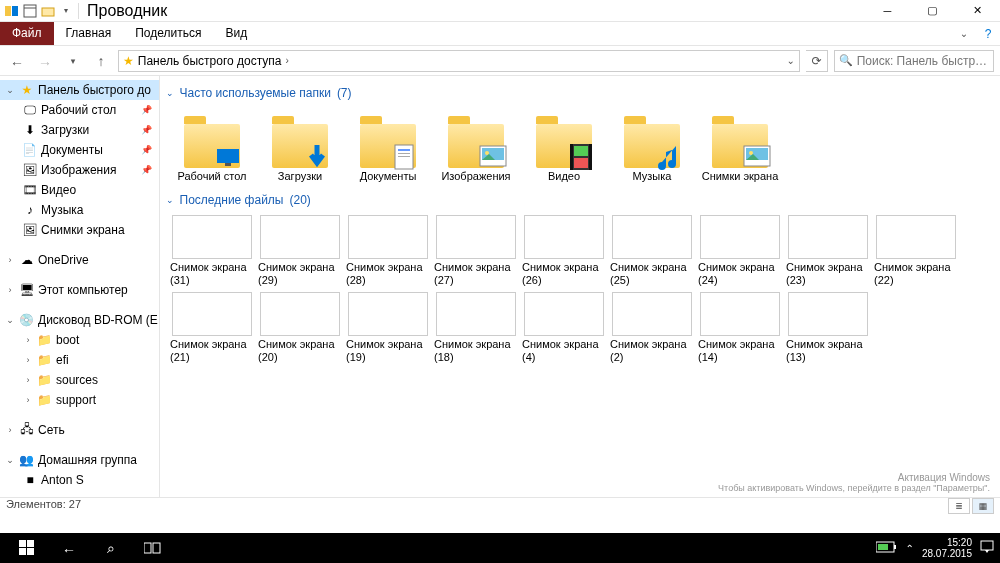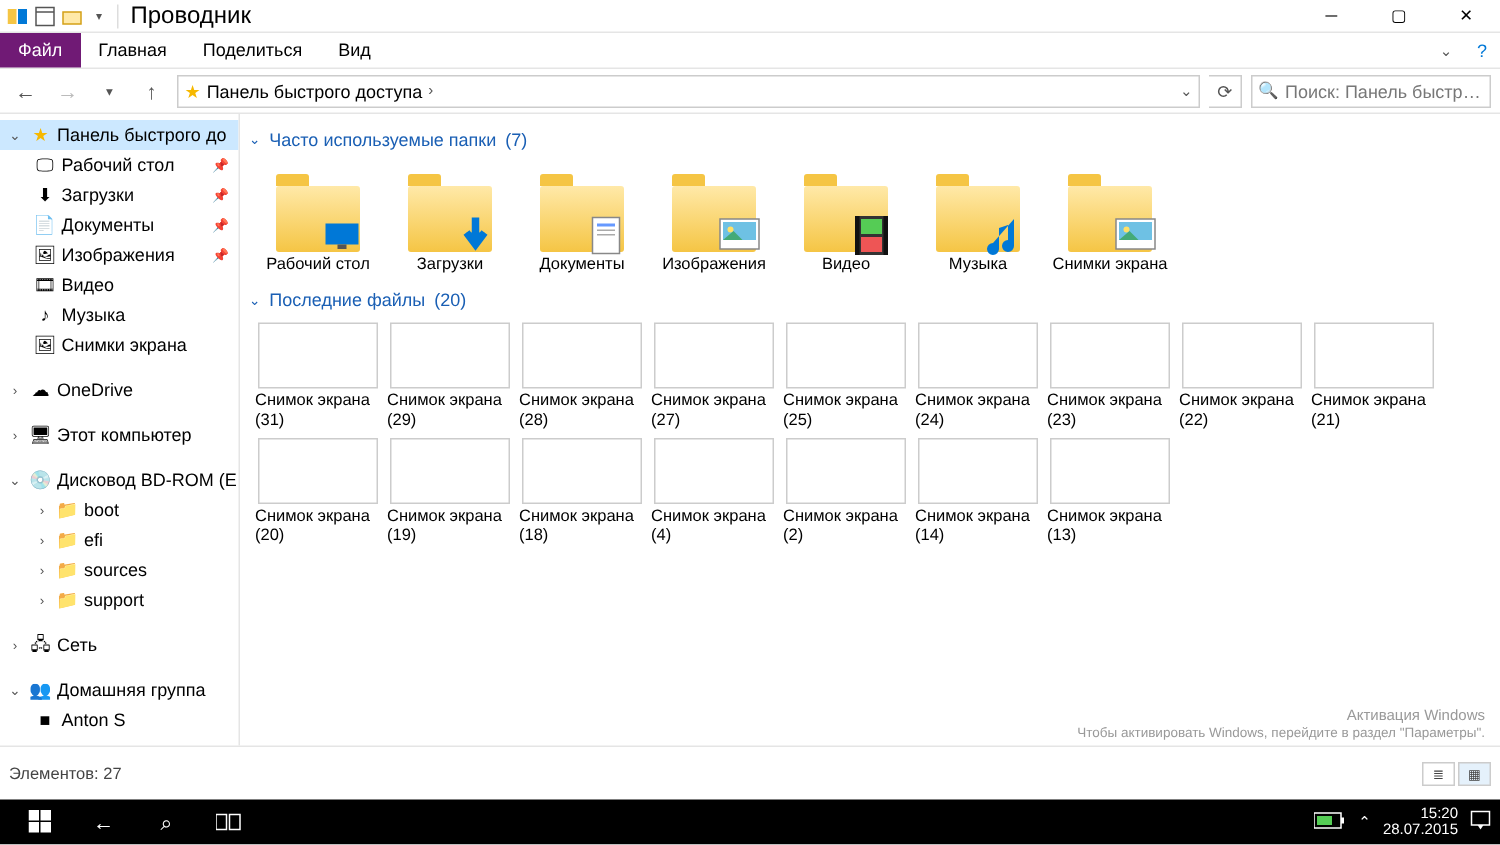--- a/index.html
+++ b/index.html
@@ -9,21 +9,21 @@
   .titlebar { height: 22px; display: flex; align-items: center; background: #fff; border-bottom: 1px solid #e5e5e5; }
   .titlebar .qat { display: flex; align-items: center; gap: 2px; padding: 0 4px; }
   .qat .ico { width: 16px; height: 16px; display:flex; align-items:center; justify-content:center; }
   .titlebar .title { margin-left: 8px; font-size: 16px; }
   .titlebar .spacer { flex: 1; }
   .titlebar .winctl { display: flex; }
   .winctl .btn { width: 45px; height: 22px; display: flex; align-items:center; justify-content:center; font-size: 11px; }
   
   .ribbon { height: 24px; display: flex; align-items: stretch; border-bottom: 1px solid #e5e5e5; font-size: 12px; }
   .ribbon .tab { padding: 4px 12px; cursor:pointer; }
-  .ribbon .tab.file { background: #701a75; color: #fff; }
+  .ribbon .tab.file { background: #7f1d1d; color: #fff; }
   .ribbon .spacer { flex:1; }
   .ribbon .help { width:24px; display:flex; align-items:center; justify-content:center; color:#0078d7; }
   .ribbon .chev { width:24px; display:flex; align-items:center; justify-content:center; font-size:10px; color:#555; }
   
   .addr { height: 30px; display: flex; align-items: center; gap: 6px; padding: 2px 6px; border-bottom: 1px solid #e5e5e5; }
   .addr .navbtn { width: 22px; height:22px; display:flex; align-items:center; justify-content:center; font-size:14px; color:#555; }
   .addr .bread { flex:1; height:22px; border:1px solid #ccc; display:flex; align-items:center; padding:0 4px; gap:4px; font-size:12px; }
   .addr .bread .crumb { display:flex; align-items:center; gap:4px; }
   .addr .refresh { width:22px; height:22px; border:1px solid #ccc; border-left:none; display:flex; align-items:center; justify-content:center; font-size:12px; color:#555; }
   .addr .search { width: 160px; height:22px; border:1px solid #ccc; display:flex; align-items:center; padding:0 4px; color:#777; font-size:12px; }
@@ -52,21 +52,21 @@
   .tile-sm { width: 84px; text-align:left; font-size:11px; cursor:pointer; }
   .tile-sm .thumb { width:80px; height:44px; margin:0 auto 2px auto; border:1px solid #ccc; background:#fff; position:relative; overflow:hidden; }
   .tname { line-height: 1.2; }
   
   .th-dark{background:#222;} .th-white{background:#fafafa;} .th-pink{background:linear-gradient(#d81b60 0 20%, #fafafa 20%);}
   .th-tiles{background:#1a1a1a;} .th-tiles::after{content:"";position:absolute;inset:4px;display:grid;grid-template-columns:repeat(4,1fr);grid-template-rows:repeat(3,1fr);gap:2px;}
   .th-img{background:linear-gradient(160deg,#7ea87c,#b6a37a);} 
   .th-blue{background:#0078d7;}
   .th-map{background:radial-gradient(circle at 30% 40%, #dcd3b8, #9aa07a);}
   
-  .status { height:36px; border-top:1px solid #e5e5e5; display:flex; align-items:center; font-size:11px; padding:16px 6px; color:#444; }
+  .status { height:36px; border-top:1px solid #e5e5e5; display:flex; align-items:flex-start; font-size:11px; padding:0 6px; color:#444; }
   .status .spacer{flex:1;}
   .status .viewbtn { width:22px; height:16px; border:1px solid #ccc; margin-left:2px; display:flex; align-items:center; justify-content:center; font-size:9px; }
   .watermark { position:absolute; right:10px; bottom:4px; text-align:right; color:#999; font-size:10px; pointer-events:none; }
   
   .taskbar { height:30px; background:#000; display:flex; align-items:center; color:#fff; padding:0 6px; }
   .taskbar .tbtn { width:42px; height:30px; display:flex; align-items:center; justify-content:center; font-size:14px; }
   .taskbar .spacer{flex:1;}
   .taskbar .tray { display:flex; align-items:center; gap:8px; font-size:11px; }
   .taskbar .clock { text-align:right; line-height:1.1; font-size:10px; }
   
@@ -353,20 +353,24 @@
           <div class="tile-sm">
             <div class="thumb th-tiles"></div>
             <div class="tname">Снимок экрана (28)</div>
           </div>
           <div class="tile-sm">
             <div class="thumb th-img"></div>
             <div class="tname">Снимок экрана (27)</div>
           </div>
           <div class="tile-sm">
             <div class="thumb th-dark"></div>
+            <div class="tname">Снимок экрана (26)</div>
+          </div>
+          <div class="tile-sm">
+            <div class="thumb th-dark"></div>
             <div class="tname">Снимок экрана (25)</div>
           </div>
           <div class="tile-sm">
             <div class="thumb th-img"></div>
             <div class="tname">Снимок экрана (24)</div>
           </div>
           <div class="tile-sm">
             <div class="thumb th-pink"></div>
             <div class="tname">Снимок экрана (23)</div>
           </div>

